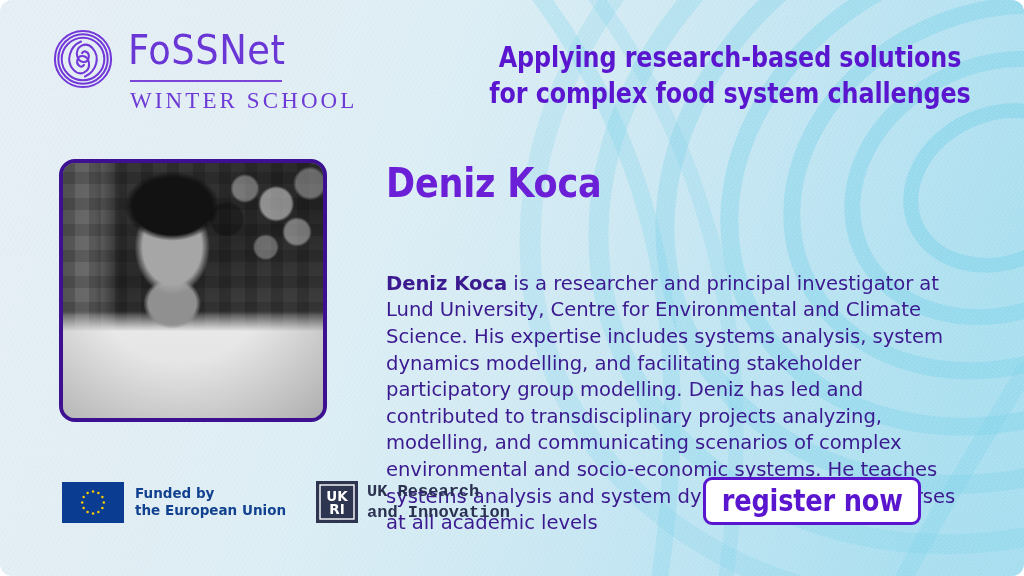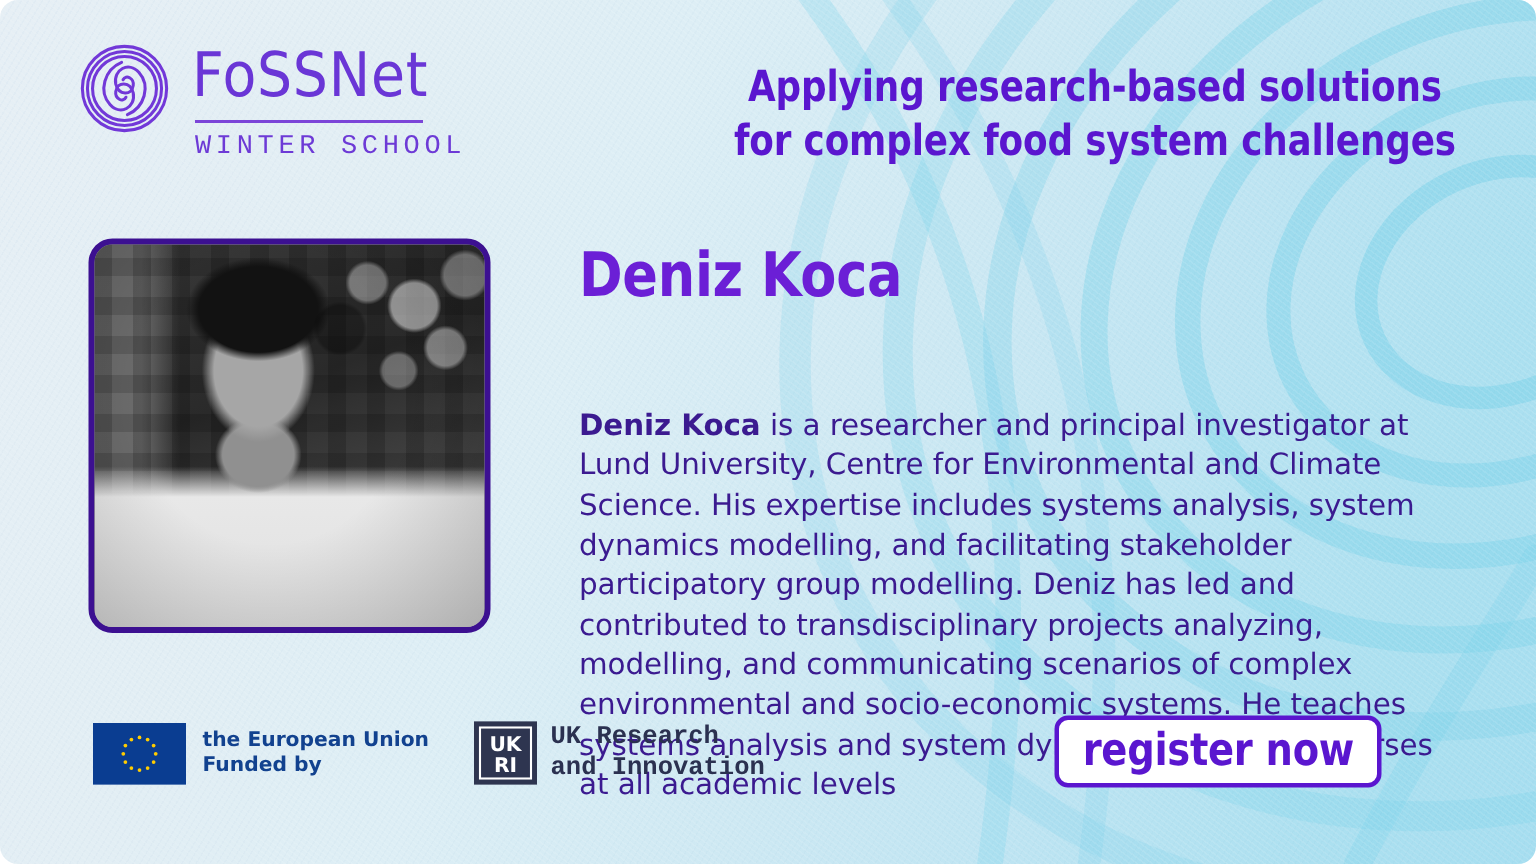--- a/index.html
+++ b/index.html
@@ -68,22 +68,22 @@
     font-weight: 400;
     white-space: nowrap;
   }
   #brand-rule {
     height: 1.5px;
     background: #7b45d8;
     margin: 9px 0 6px 2px;
     width: 152px;
   }
   #brand-sub {
-    font-family: Liberation Mono, monospace;
-    font-size: 18px;
+    font-family: Liberation Serif, serif;
+    font-size: 23px;
     letter-spacing: 3.1px;
     color: #6d3ad6;
     white-space: nowrap;
     margin-left: 2px;
   }
 
   
   #event-title {
     position: absolute;
     left: 470px;
@@ -341,22 +341,22 @@
             <circle cx="31.0" cy="31.4" r="1.25"></circle>
             <circle cx="25.6" cy="30.0" r="1.25"></circle>
             <circle cx="21.6" cy="26.0" r="1.25"></circle>
             <circle cx="20.2" cy="20.5" r="1.25"></circle>
             <circle cx="21.6" cy="15.0" r="1.25"></circle>
             <circle cx="25.6" cy="11.0" r="1.25"></circle>
           </g>
         </svg>
       </div>
       <div id="eu-label">
+        <div>Funded by</div>
         <div>the European Union</div>
-        <div>Funded by</div>
       </div>
     </div>
 
     <div class="funder">
       <div id="ukri-mark">
         <svg viewBox="0 0 42 42" width="42" height="42" aria-hidden="true">
           <rect width="42" height="42" fill="#2e3550"></rect>
           <rect x="4" y="4" width="34" height="34" fill="none" stroke="#ffffff" stroke-width="1.4"></rect>
           <text x="21" y="19.6" text-anchor="middle" fill="#ffffff" font-family="DejaVu Sans, Liberation Sans, sans-serif" font-size="13.5" font-weight="700">UK</text>
           <text x="21" y="33.4" text-anchor="middle" fill="#ffffff" font-family="DejaVu Sans, Liberation Sans, sans-serif" font-size="13.5" font-weight="700">RI</text>

